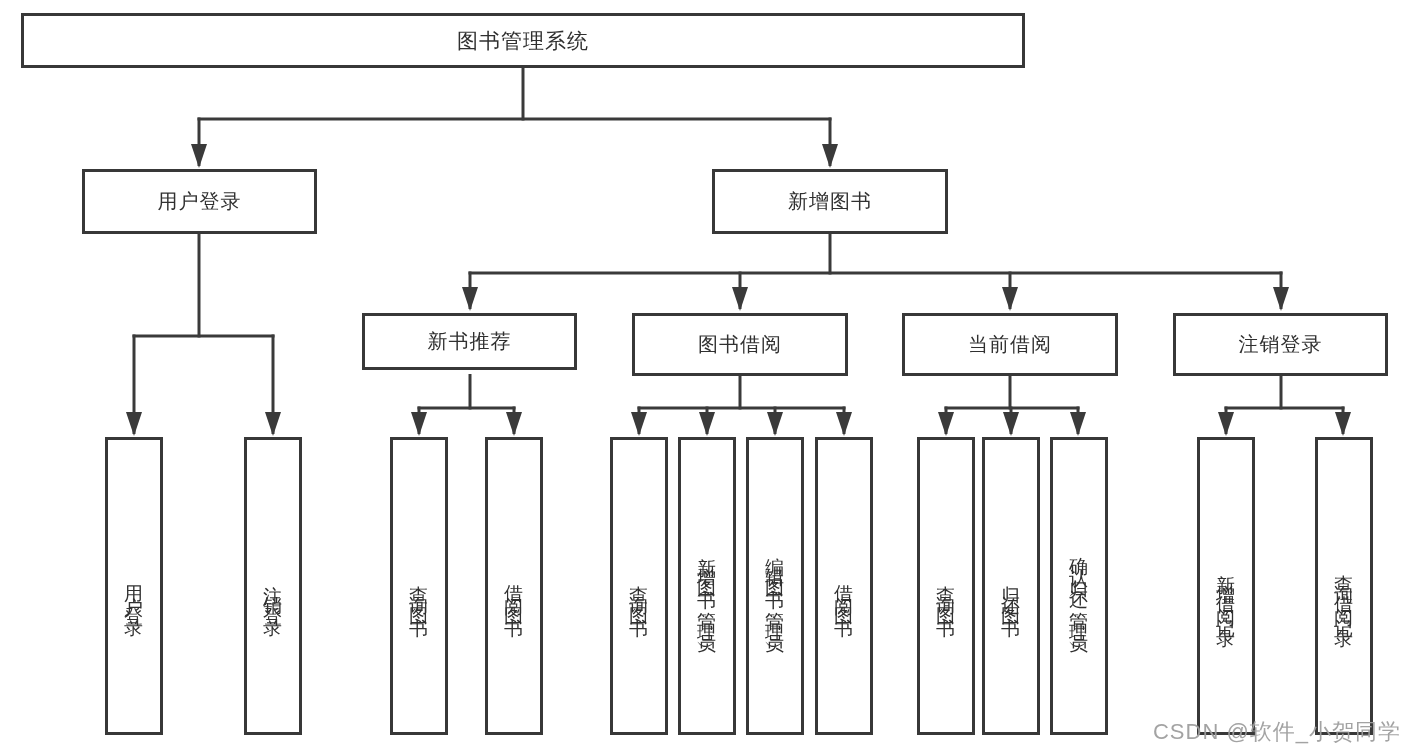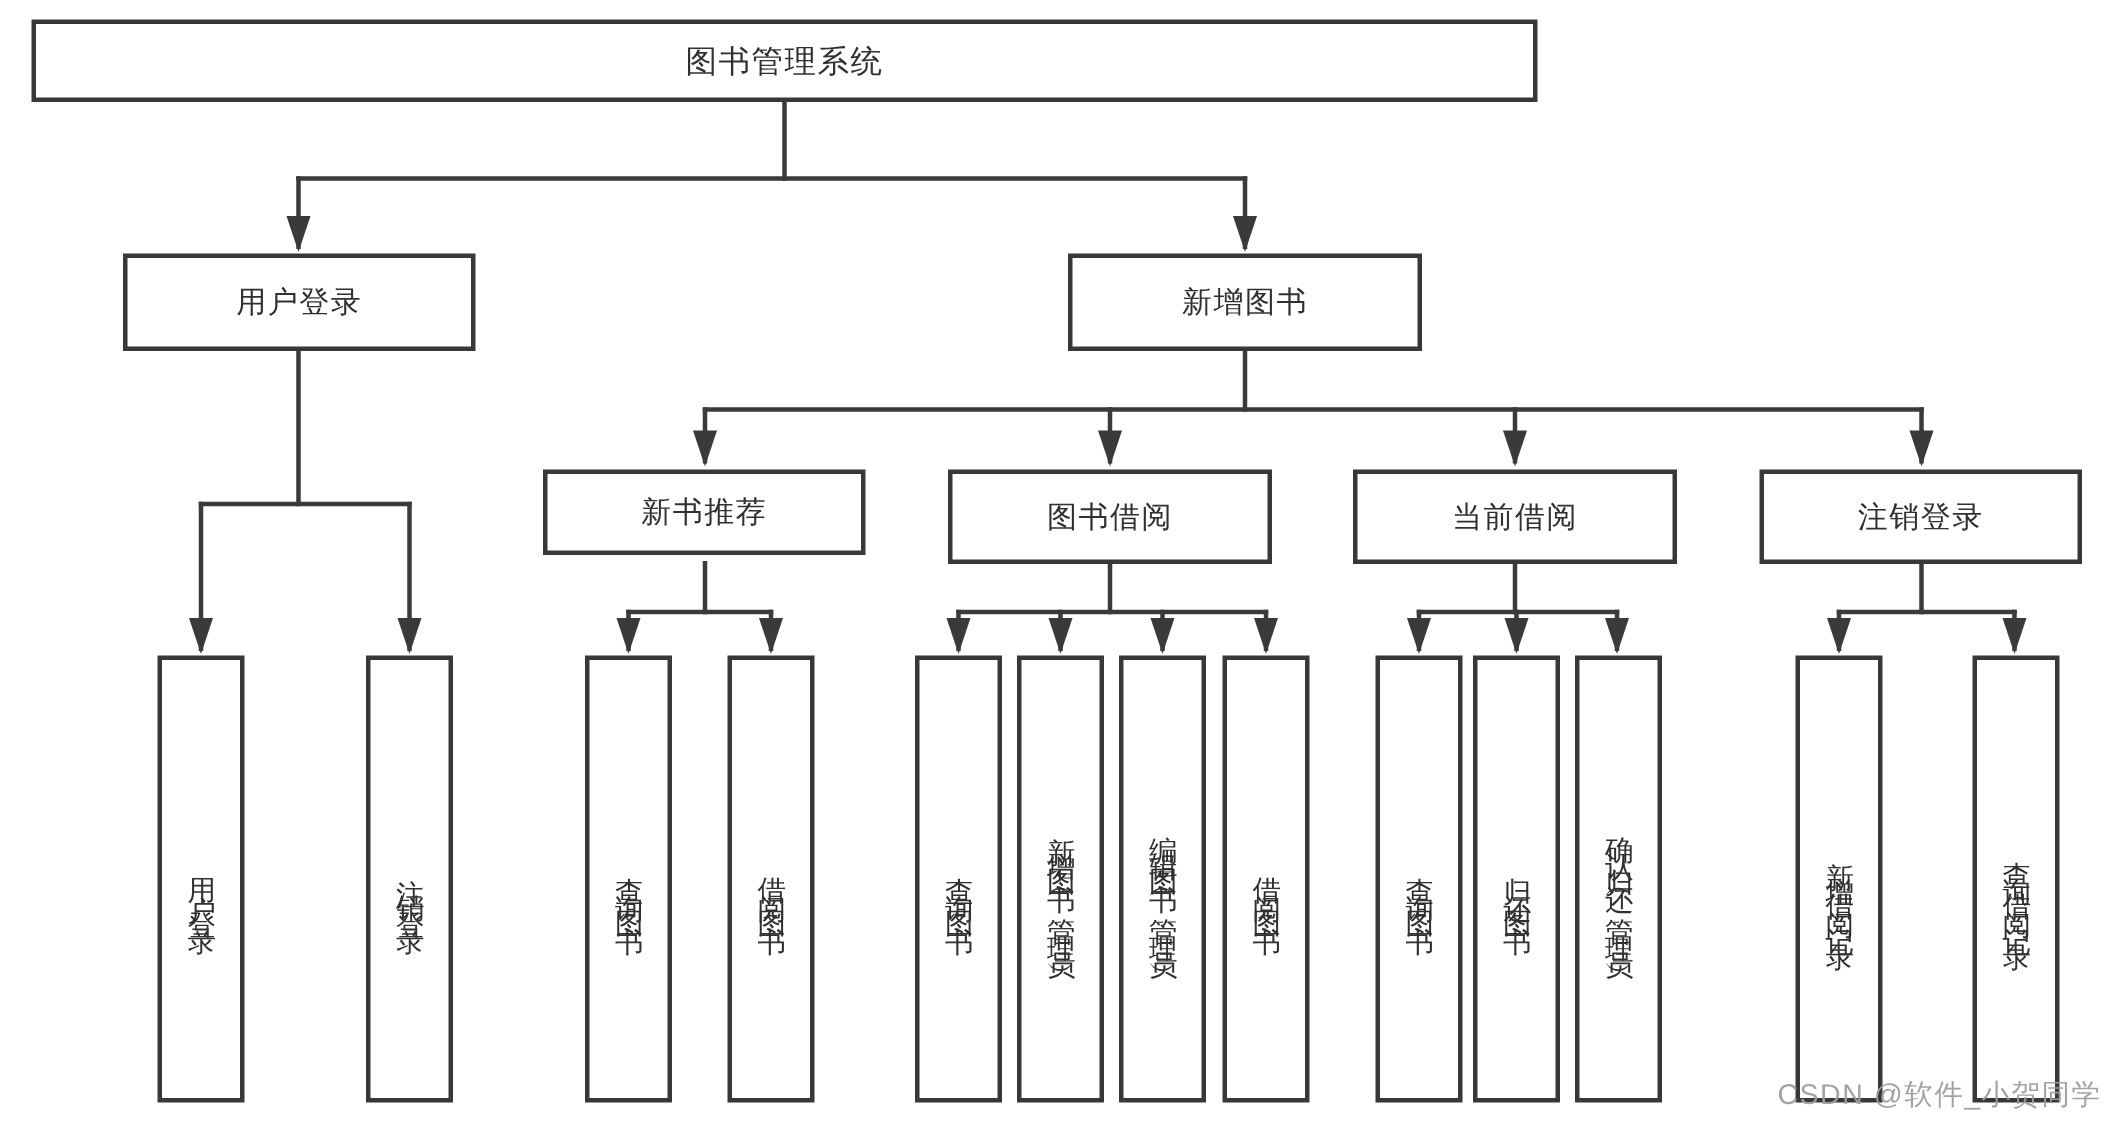--- a/index.html
+++ b/index.html
@@ -30,21 +30,21 @@
     text-orientation:mixed;
     font-size:19px;
     line-height:1;
     letter-spacing:11px;
     margin-bottom:-11px;
   }
   .watermark{
     position:absolute;
     right:4px;
     top:717px;
-    font-size:19px;
+    font-size:22px;
     letter-spacing:1px;
     color:rgba(158,158,158,0.95);
     z-index:5;
     white-space:nowrap;
     margin-left:44px;
   }
 </style>
 </head>
 <body>
 

